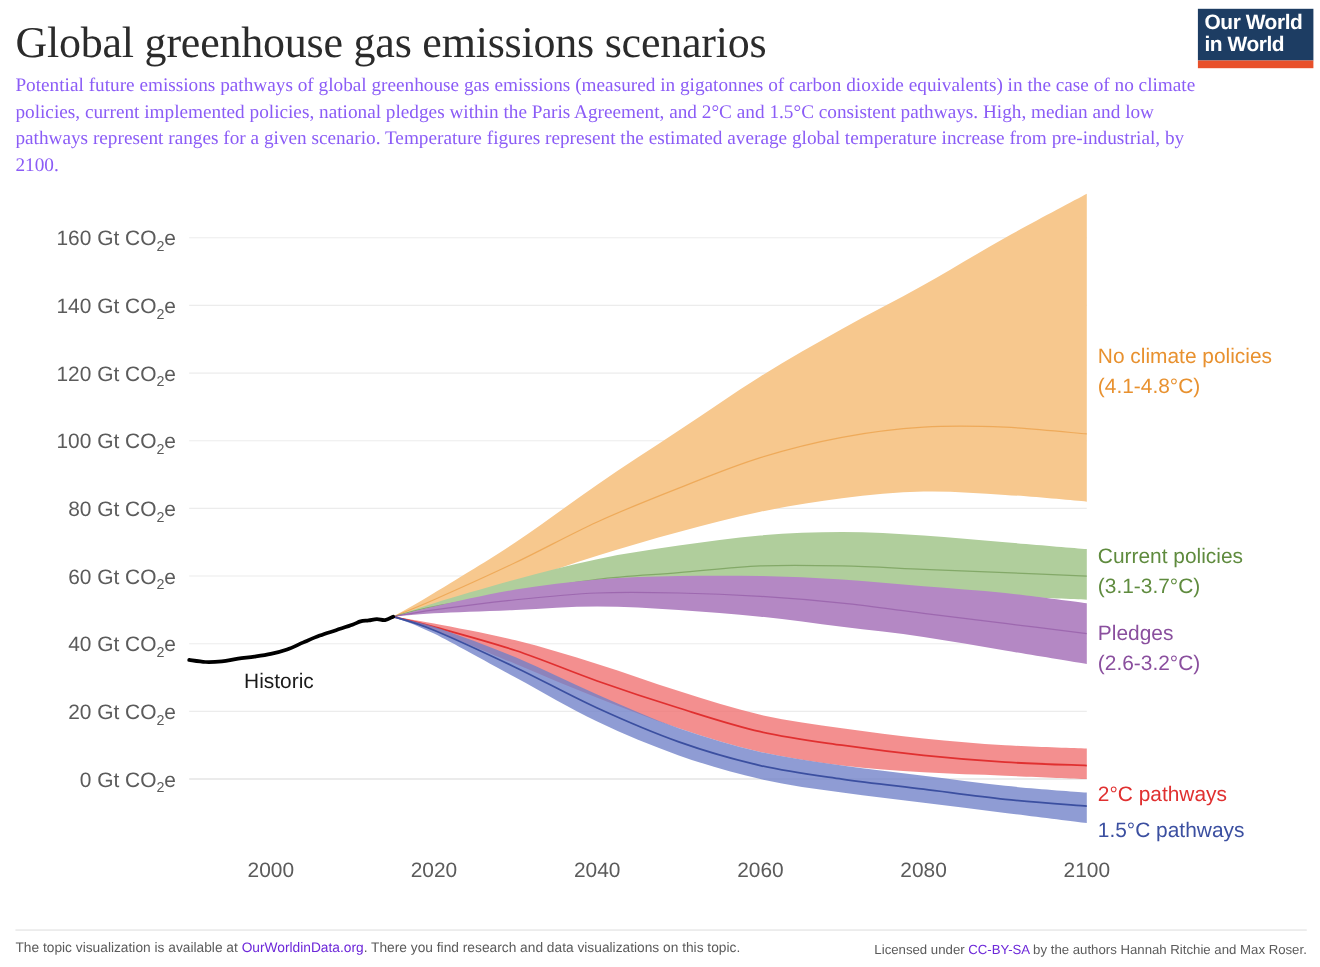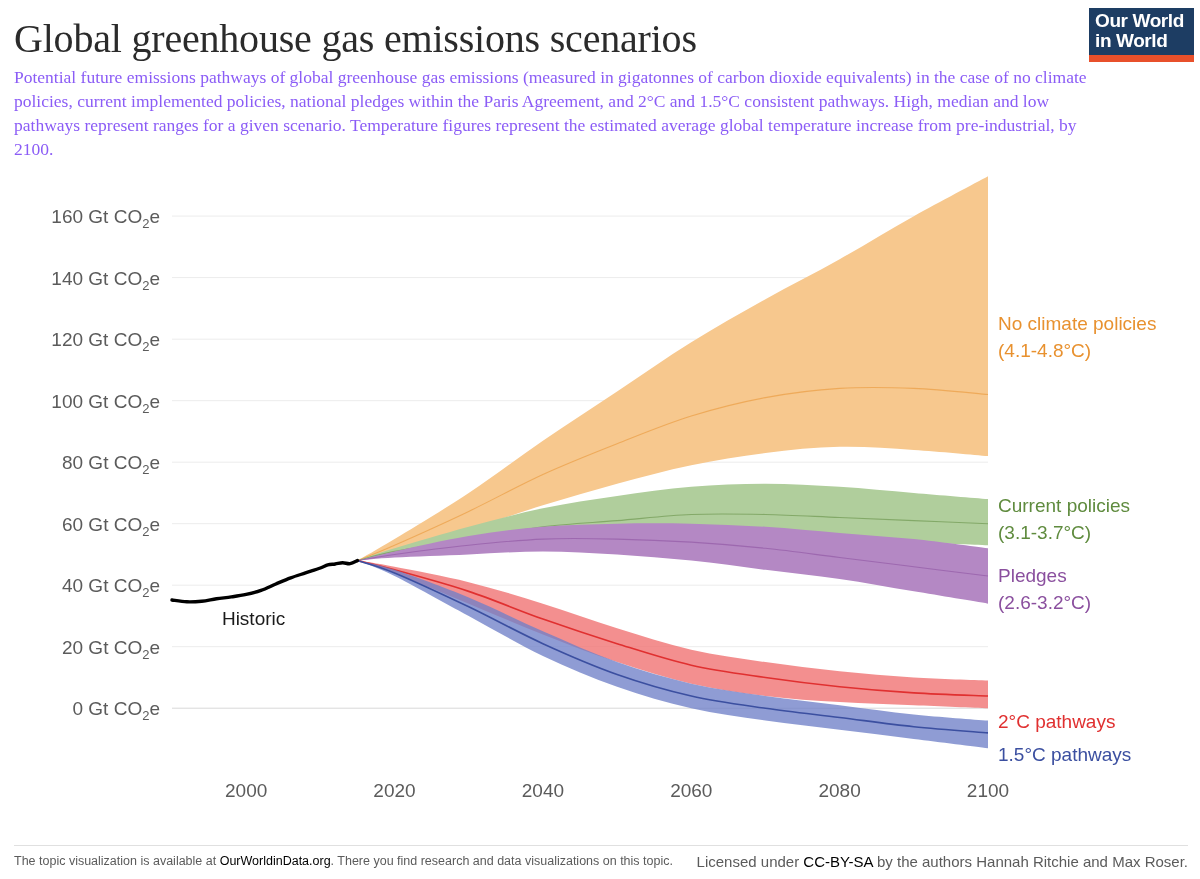--- a/index.html
+++ b/index.html
@@ -117,27 +117,27 @@
     align-items: flex-end;
   }
   .footer-left {
     font-family: "Liberation Sans", sans-serif;
     font-size: 12.5px;
     color: #5b5b5b;
     line-height: 1.5;
   }
   .footer-right {
     font-family: "Liberation Sans", sans-serif;
-    font-size: 15px;
+    font-size: 12px;
     color: #5b5b5b;
     white-space: nowrap;
     padding-bottom: 1px;
   }
   .link {
-    color: #000000;
+    color: #6d28d9;
     text-decoration: none;
   }
 </style>
 </head>
 <body>
 
 <div id="page">
 
   <div class="header">
     <h1 class="chart-title">Global greenhouse gas emissions scenarios</h1>

